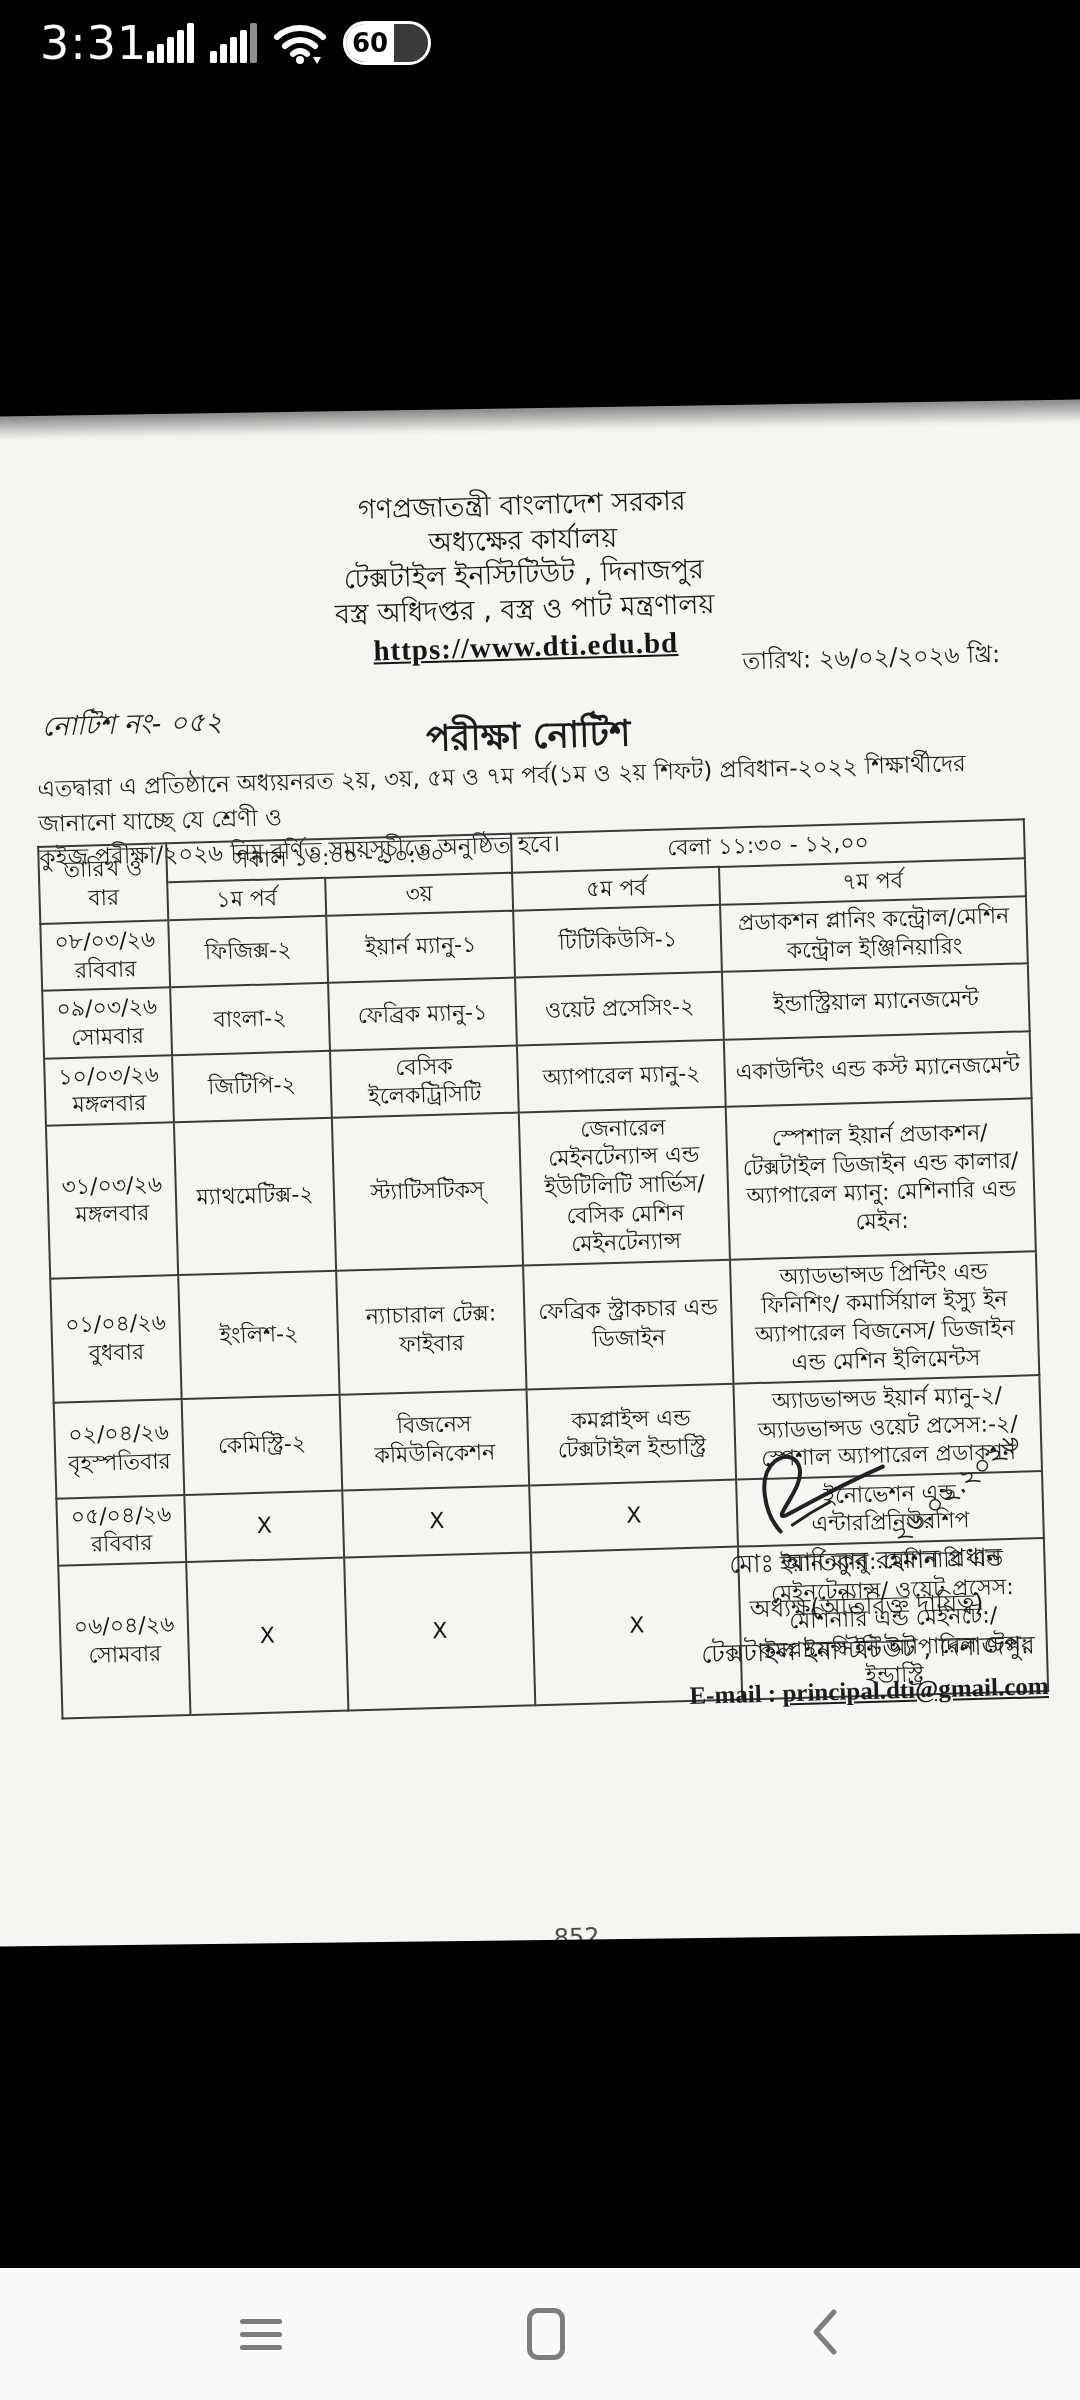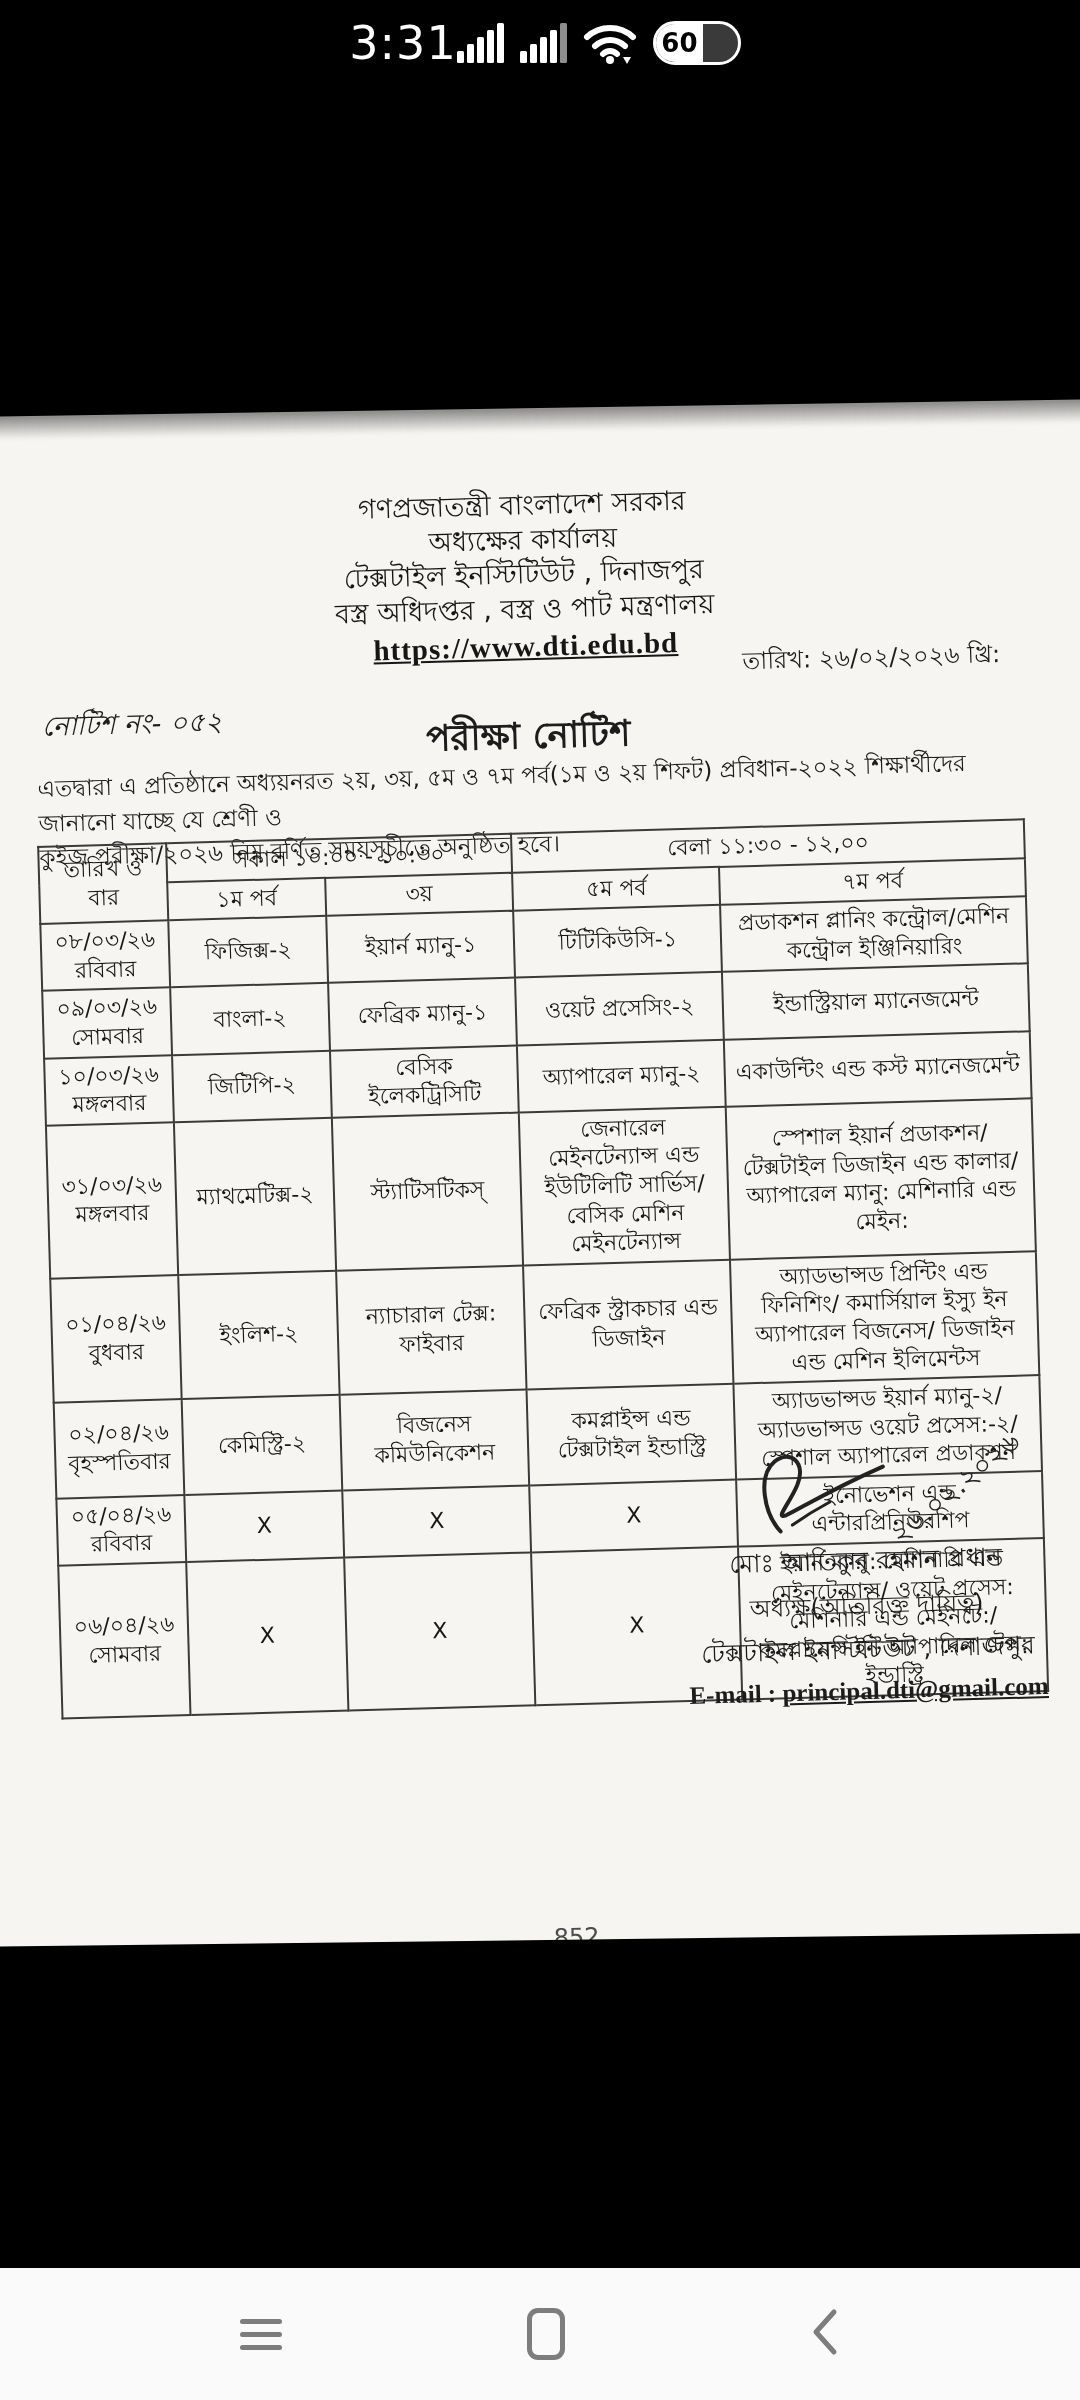--- a/index.html
+++ b/index.html
@@ -1,21 +1,21 @@
 <!DOCTYPE html>
 <html><head>
 <meta charset="utf-8">
 <style>
   * { margin:0; padding:0; box-sizing:border-box; }
   html,body { width:1080px; height:2400px; }
   body { background:#000; font-family:"DejaVu Sans", sans-serif; position:relative; overflow:hidden; }
 
   
   .status-bar { position:absolute; top:0; left:0; width:1080px; height:86px;
-    display:flex; justify-content:center; align-items:center; padding:0 30px 0 40px; color:#fff; }
+    display:flex; justify-content:flex-start; align-items:center; padding:0 30px 0 40px; color:#fff; }
   .sb-time { font-size:46px; font-weight:500; letter-spacing:1px; }
   .sb-right { display:flex; align-items:center; gap:16px; }
   .sig { display:flex; align-items:flex-end; gap:3px; height:40px; }
   .sig i { display:block; width:7px; background:#fff; border-radius:1.5px; }
   .sig .b1{height:12px}.sig .b2{height:19px}.sig .b3{height:26px}.sig .b4{height:33px}.sig .b5{height:40px}
   .sig .dim{background:#8f8f8f;}
   .wifi { position:relative; width:54px; height:44px; }
   .battery { width:88px; height:44px; border:3px solid #fff; border-radius:22px; overflow:hidden;
     display:flex; background:#3a3a3a; }
   .battery .fill { width:58%; background:#fff; color:#000; font-size:26px; font-weight:bold;

